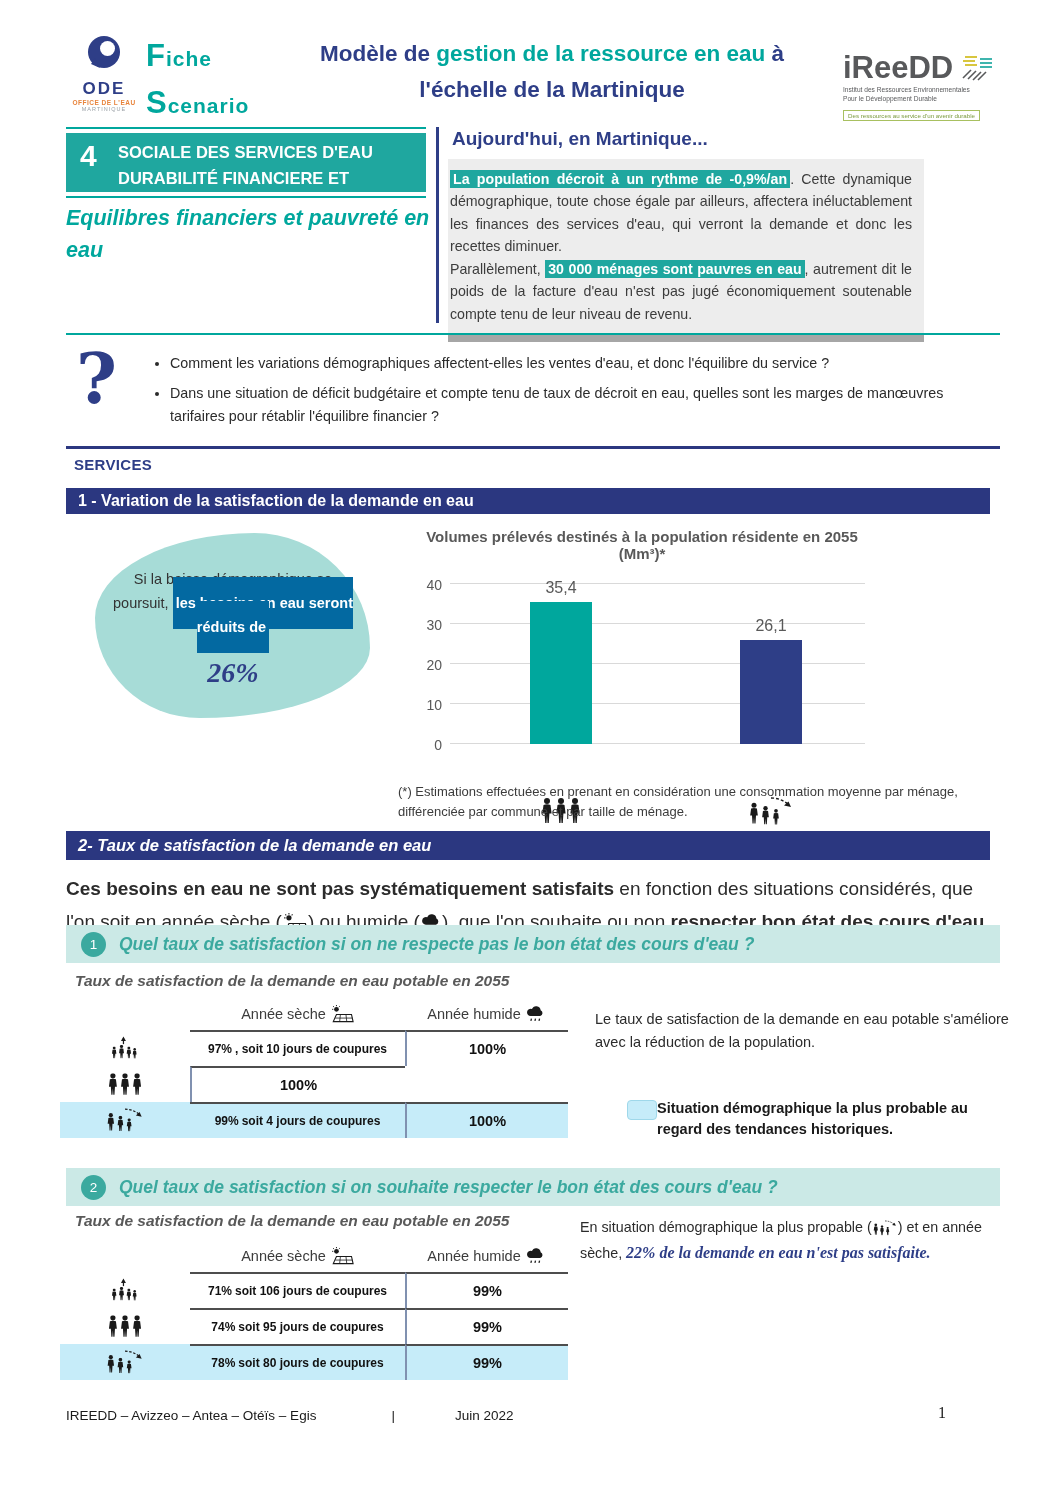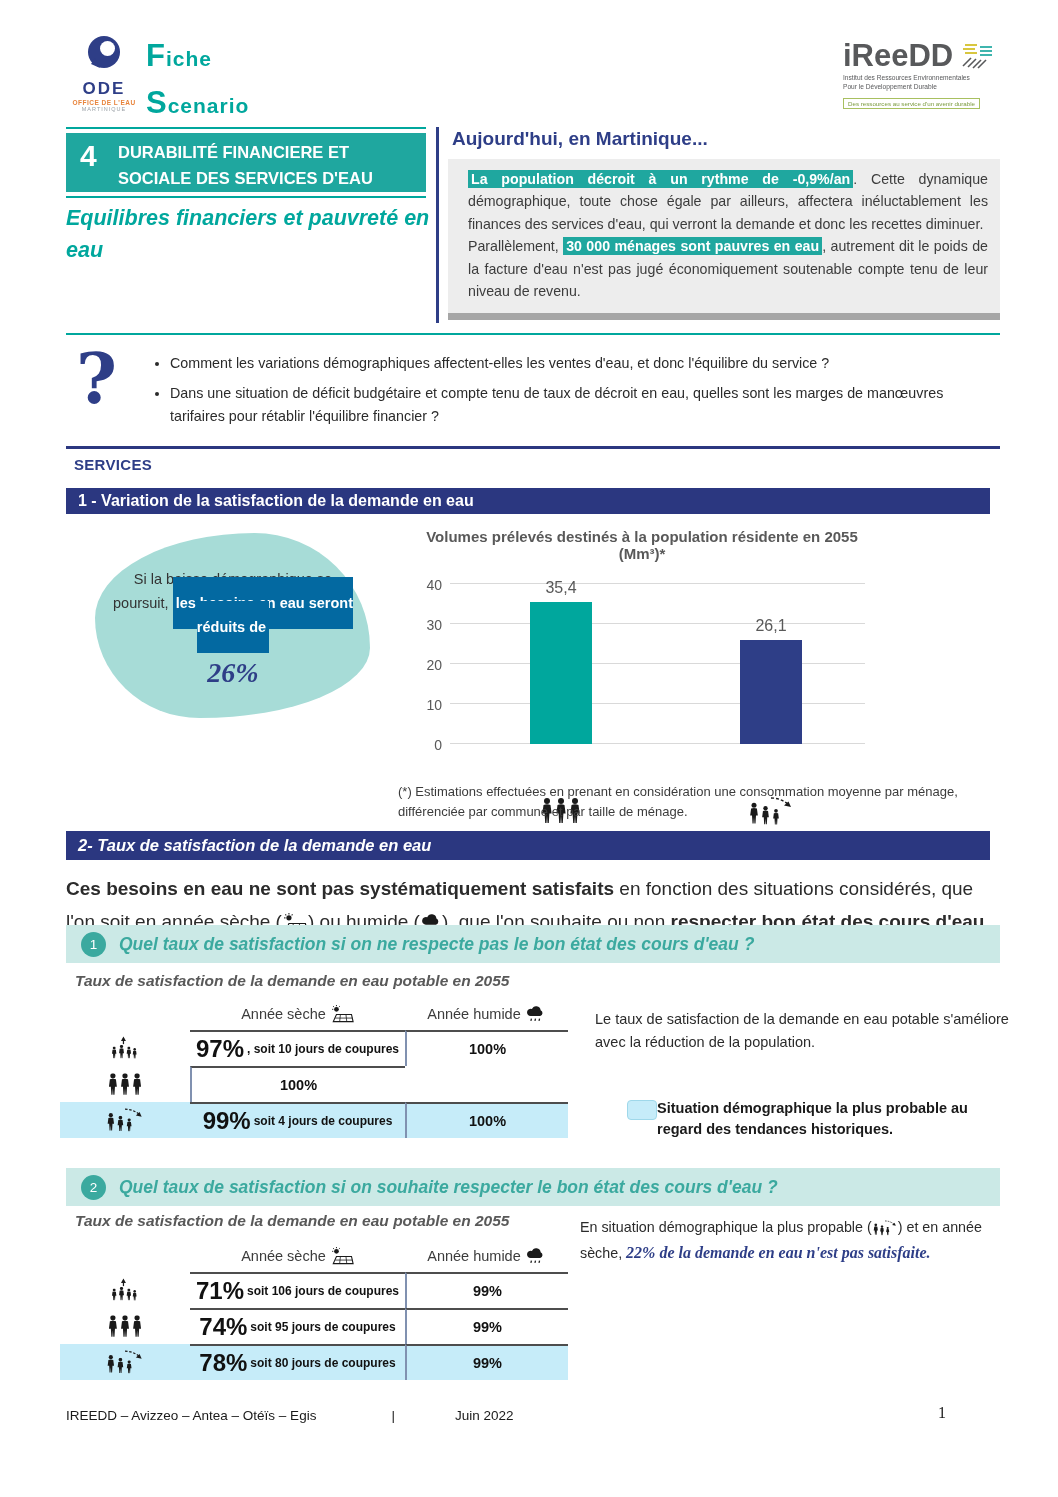--- a/index.html
+++ b/index.html
@@ -14,40 +14,40 @@
 
   .fiche { position:absolute; left:146px; top:40px; color:#00A79D; font-weight:bold; letter-spacing:1px; }
   .fiche-line { font-size:21px; line-height:1.0; margin-bottom:16px; }
   .fiche-line::first-letter { font-size:31px; }
 
   .main-title { position:absolute; left:272px; top:36px; width:560px; text-align:center;
                 font-weight:bold; font-size:22.5px; color:#2E3E87; line-height:1.6; }
   .main-title .teal { color:#00A79D; }
 
   .ireedd { position:absolute; left:843px; top:42px; width:210px; }
-  .ireedd-row { display:flex; align-items:flex-end; gap:6px; }
+  .ireedd-row { display:flex; align-items:flex-end; gap:6px;margin-top:12px; }
   .ireedd-name { font-weight:bold; font-size:31px; color:#58595B; line-height:.9; }
   .ireedd-sub { font-size:6.6px; color:#58595B; margin-top:4px; line-height:1.35; }
   .ireedd-tag { font-size:6.2px; color:#7A9A3D; border:1px solid #A8C060; display:inline-block;
                 padding:1px 4px; margin-top:3px; }
 
   
   .hr-teal { position:absolute; height:2px; background:#00A79D; }
   .scenario-box { position:absolute; left:66px; top:133px; width:360px; height:59px; background:#1FA79F;
                   display:flex; color:#fff; }
   .scenario-num { width:52px; font-size:30px; font-weight:bold; padding:6px 0 0 14px; }
   .scenario-title { flex:1; font-weight:bold; font-size:16.5px; line-height:1.55; padding-top:7px; }
   .scenario-sub { position:absolute; left:66px; top:202px; width:380px; color:#00A79D;
                   font-style:italic; font-weight:bold; font-size:21.5px; line-height:1.5; }
 
   
   .v-navy { position:absolute; left:436px; top:127px; width:3px; height:196px; background:#2E3E87; }
   .today-h { position:absolute; left:452px; top:128px; font-size:19px; font-weight:bold; color:#2E3E87; }
-  .today-box { position:absolute; left:448px; top:159px; width:552px; background:#EDEDED;
-               padding:9px 12px 10px 20px; font-size:14.2px; color:#3C3C3C; text-align:justify;
+  .today-box { position:absolute; left:448px; top:159px; width:476px; background:#EDEDED;
+               padding:9px 12px 10px 2px; font-size:14.2px; color:#3C3C3C; text-align:justify;
                line-height:1.58; border-bottom:7px solid #A6A6A6; }
   .hl-teal { background:#1FA79F; color:#fff; font-weight:bold; padding:1px 3px; }
 
   .hr-teal-full { position:absolute; left:66px; top:333px; width:934px; height:2px; background:#00A79D; }
 
   
   .qmark { position:absolute; left:76px; top:344px; font-family:"DejaVu Serif", serif;
            font-weight:bold; font-size:70px; color:#2E3E87; line-height:1; }
   .qlist { position:absolute; left:152px; top:352px; width:845px; font-size:14.3px; color:#2b2b2b; }
   .qlist li { margin-bottom:7px; line-height:1.6; margin-left:18px; }
@@ -101,21 +101,21 @@
   .tbl { position:absolute; left:60px; width:508px; }
   .tbl1 { top:998px; } .tbl2 { top:1240px; }
   .trow { display:grid; grid-template-columns:130px 215px 163px; align-items:center; }
   .trow.head { height:32px; font-size:14.5px; color:#3C3C3C; }
   .trow.data { height:36px; }
   .c-dry, .c-wet { text-align:center; height:100%; display:flex; align-items:center; justify-content:center; }
   .c-icon { text-align:center; height:100%; display:flex; align-items:center; justify-content:center; }
   .data .c-dry, .data .c-wet { border-top:2px solid #4d4d4d; }
   .data .c-wet { border-left:2px solid #8091B0; font-weight:bold; font-size:14.5px; color:#111; }
   .trow.hl-row > div { background:#C6ECF9; }
-  .pct { font-size:24px; font-weight:bold; color:#111; }
+  .pct { font-size:12px; font-weight:bold; color:#111; }
   .pct-note { font-size:12px; font-weight:bold; color:#111; margin-left:3px; }
 
   .note1 { position:absolute; left:595px; top:1008px; width:415px; font-size:14.5px; line-height:1.6; }
   .legend { position:absolute; left:627px; top:1098px; width:375px; display:flex; }
   .legend-swatch { flex:0 0 auto; width:30px; height:20px; background:#C6ECF9; border:1px solid #9FD8EA;
                    border-radius:4px; margin-top:2px; }
   .legend-text { font-weight:bold; font-size:14.5px; color:#1a1a1a; line-height:1.45; }
 
   .note2 { position:absolute; left:580px; top:1216px; width:432px; font-size:14.3px; line-height:1.65; }
   .note2 .em { font-family:"Liberation Serif", serif; font-weight:bold; font-style:italic;
@@ -155,20 +155,24 @@
     <div class="ode-name">ODE</div>
     <div class="ode-sub1">OFFICE DE L'EAU</div>
     <div class="ode-sub2">MARTINIQUE</div>
   </div>
 
   <div class="fiche">
     <div class="fiche-line">Fiche</div>
     <div class="fiche-line">Scenario</div>
   </div>
 
+  <div class="main-title">
+    <span>Modèle de </span><span class="teal">gestion de la ressource en eau</span><span> à</span><br>
+    <span>l'échelle de la Martinique</span>
+  </div>
 
   <div class="ireedd">
     <div class="ireedd-row">
       <span class="ireedd-name">iReeDD</span>
       <svg width="34" height="28" viewBox="0 0 34 28">
         <g stroke="#D8C63F" stroke-width="2">
             <line x1="6" y1="3" x2="18" y2="3"></line>
             <line x1="4" y1="7" x2="16" y2="7"></line>
             <line x1="6" y1="11" x2="18" y2="11"></line>
           </g>
@@ -189,22 +193,22 @@
       <span>Institut des Ressources Environnementales</span><br>
       <span>Pour le Développement Durable</span>
     </div>
     <div class="ireedd-tag">Des ressources au service d'un avenir durable</div>
   </div>
 
   <div class="hr-teal" style="left:66px; top:127px; width:360px;"></div>
   <div class="scenario-box">
     <div class="scenario-num">4</div>
     <div class="scenario-title">
+      <div>SOCIALE DES SERVICES D'EAU</div>
       <div>DURABILITÉ FINANCIERE ET</div>
-      <div>SOCIALE DES SERVICES D'EAU</div>
     </div>
   </div>
   <div class="hr-teal" style="left:66px; top:196px; width:360px;"></div>
   <div class="scenario-sub">Equilibres financiers et pauvreté en eau</div>
 
   <div class="v-navy"></div>
   <div class="today-h">Aujourd'hui, en Martinique...</div>
   <div class="today-box">
     <span class="hl-teal">La population décroit à un rythme de -0,9%/an</span><span>. Cette dynamique démographique, toute chose égale par ailleurs, affectera inéluctablement les finances des services d'eau, qui verront la demande et donc les recettes diminuer.</span><br>
     <span>Parallèlement, </span><span class="hl-teal">30 000 ménages sont pauvres en eau</span><span>, autrement dit le poids de la facture d'eau n'est pas jugé économiquement soutenable compte tenu de leur niveau de revenu.</span>

